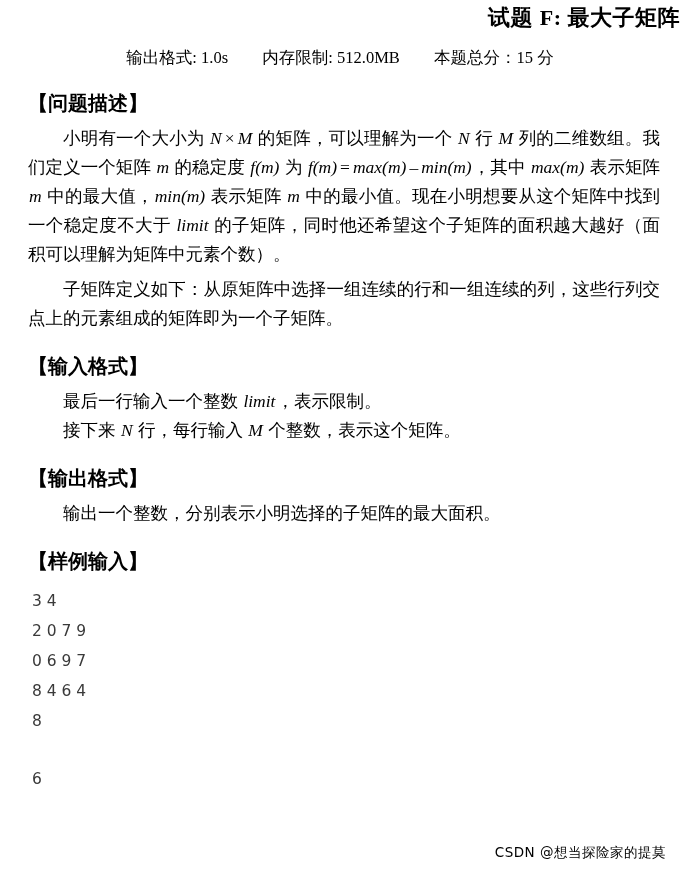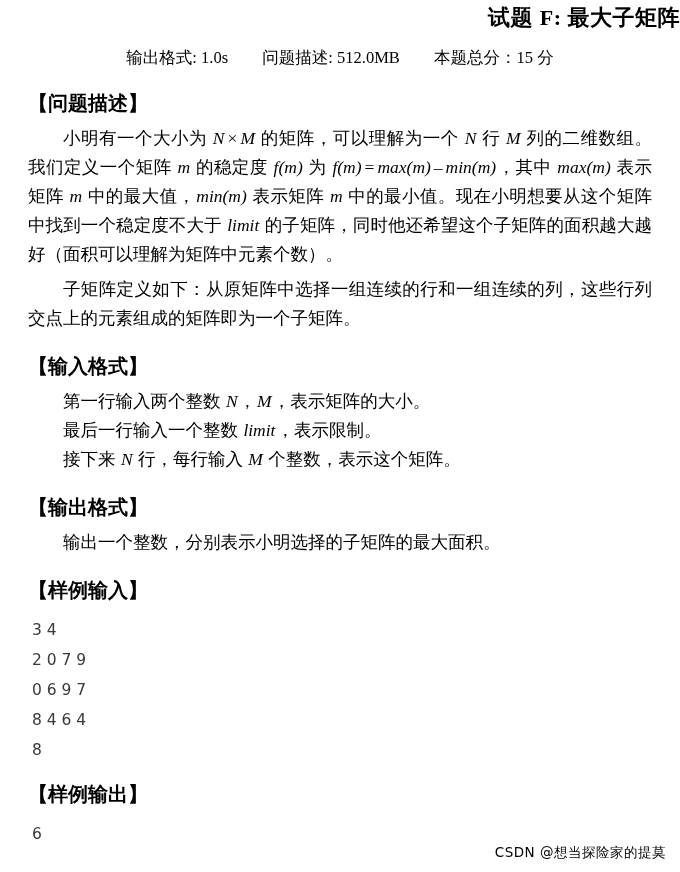--- a/index.html
+++ b/index.html
@@ -50,21 +50,21 @@
   .section-heading {
     font-family: Liberation Serif, serif;
     font-weight: bold;
     font-size: 20px;
     line-height: 26px;
     margin-left: 28px;
   }
 
   
   .para {
-    margin: 0 28px 0 28px;
+    margin: 0 20px 0 28px;
     font-size: 17.5px;
     line-height: 29px;
     text-align: justify;
     text-justify: inter-ideograph;
     text-indent: 2em;
   }
   .para-noindent {
     margin: 0 28px 0 28px;
     font-size: 17.5px;
     line-height: 29px;
@@ -113,42 +113,41 @@
 <div class="page">
 
   <div class="doc-title">
     <span>试题</span>
     <span class="lat">F</span><span class="lat">: </span><span>最大子矩阵</span>
   </div>
 
   <div class="meta-line">
     <span class="meta-item">输出格式: 1.0s</span>
     <span class="meta-gap"></span>
-    <span class="meta-item">问题描述: 512.0MB</span>
+    <span class="meta-item">内存限制: 512.0MB</span>
     <span class="meta-gap"></span>
     <span class="meta-item">本题总分：15 分</span>
   </div>
 
   <div class="sp-20"></div>
 
   <div class="section-heading">【问题描述】</div>
   <div class="sp-8"></div>
 
   <div class="para"><span>小明有一个大小为 </span><span class="mono-var">N</span><span class="op">×</span><span class="mono-var">M</span><span> 的矩阵，可以理解为一个 </span><span class="mono-var">N</span><span> 行 </span><span class="mono-var">M</span><span> 列的二维数组。我们定义一个矩阵 </span><span class="mono-var">m</span><span> 的稳定度 </span><span class="mono-var">f(m)</span><span> 为 </span><span class="mono-var">f(m)</span><span class="op">=</span><span class="mono-var">max(m)</span><span class="op">–</span><span class="mono-var">min(m)</span><span>，其中 </span><span class="mono-var">max(m)</span><span> 表示矩阵 </span><span class="mono-var">m</span><span> 中的最大值，</span><span class="mono-var">min(m)</span><span> 表示矩阵 </span><span class="mono-var">m</span><span> 中的最小值。现在小明想要从这个矩阵中找到一个稳定度不大于 </span><span class="mono-var">limit</span><span> 的子矩阵，同时他还希望这个子矩阵的面积越大越好（面积可以理解为矩阵中元素个数）。</span></div>
 
   <div class="sp-6"></div>
 
   <div class="para">子矩阵定义如下：从原矩阵中选择一组连续的行和一组连续的列，这些行列交点上的元素组成的矩阵即为一个子矩阵。</div>
 
   <div class="sp-20"></div>
 
   <div class="section-heading">【输入格式】</div>
   <div class="sp-8"></div>
 
-  <div class="para-noindent"><span>第一行输入两个整数 </span><span class="mono-var">N</span><span>，</span><span class="mono-var">M</span><span>，表示矩阵的大小。</span></div>
 
   <div class="para-noindent"><span>最后一行输入一个整数 </span><span class="mono-var">limit</span><span>，表示限制。</span></div>
 
   <div class="para-noindent"><span>接下来 </span><span class="mono-var">N</span><span> 行，每行输入 </span><span class="mono-var">M</span><span> 个整数，表示这个矩阵。</span></div>
 
   <div class="sp-20"></div>
 
   <div class="section-heading">【输出格式】</div>
   <div class="sp-8"></div>
 
@@ -160,20 +159,19 @@
   <div class="sp-12"></div>
 
   <div class="sample-block">3 4
 2 0 7 9
 0 6 9 7
 8 4 6 4
 8</div>
 
   <div class="sp-16"></div>
 
-  <div class="section-heading">【样例输出】</div>
   <div class="sp-12"></div>
 
   <div class="sample-block">6</div>
 
   <div class="watermark">CSDN @想当探险家的提莫</div>
 
 </div>
 
 </body></html>

